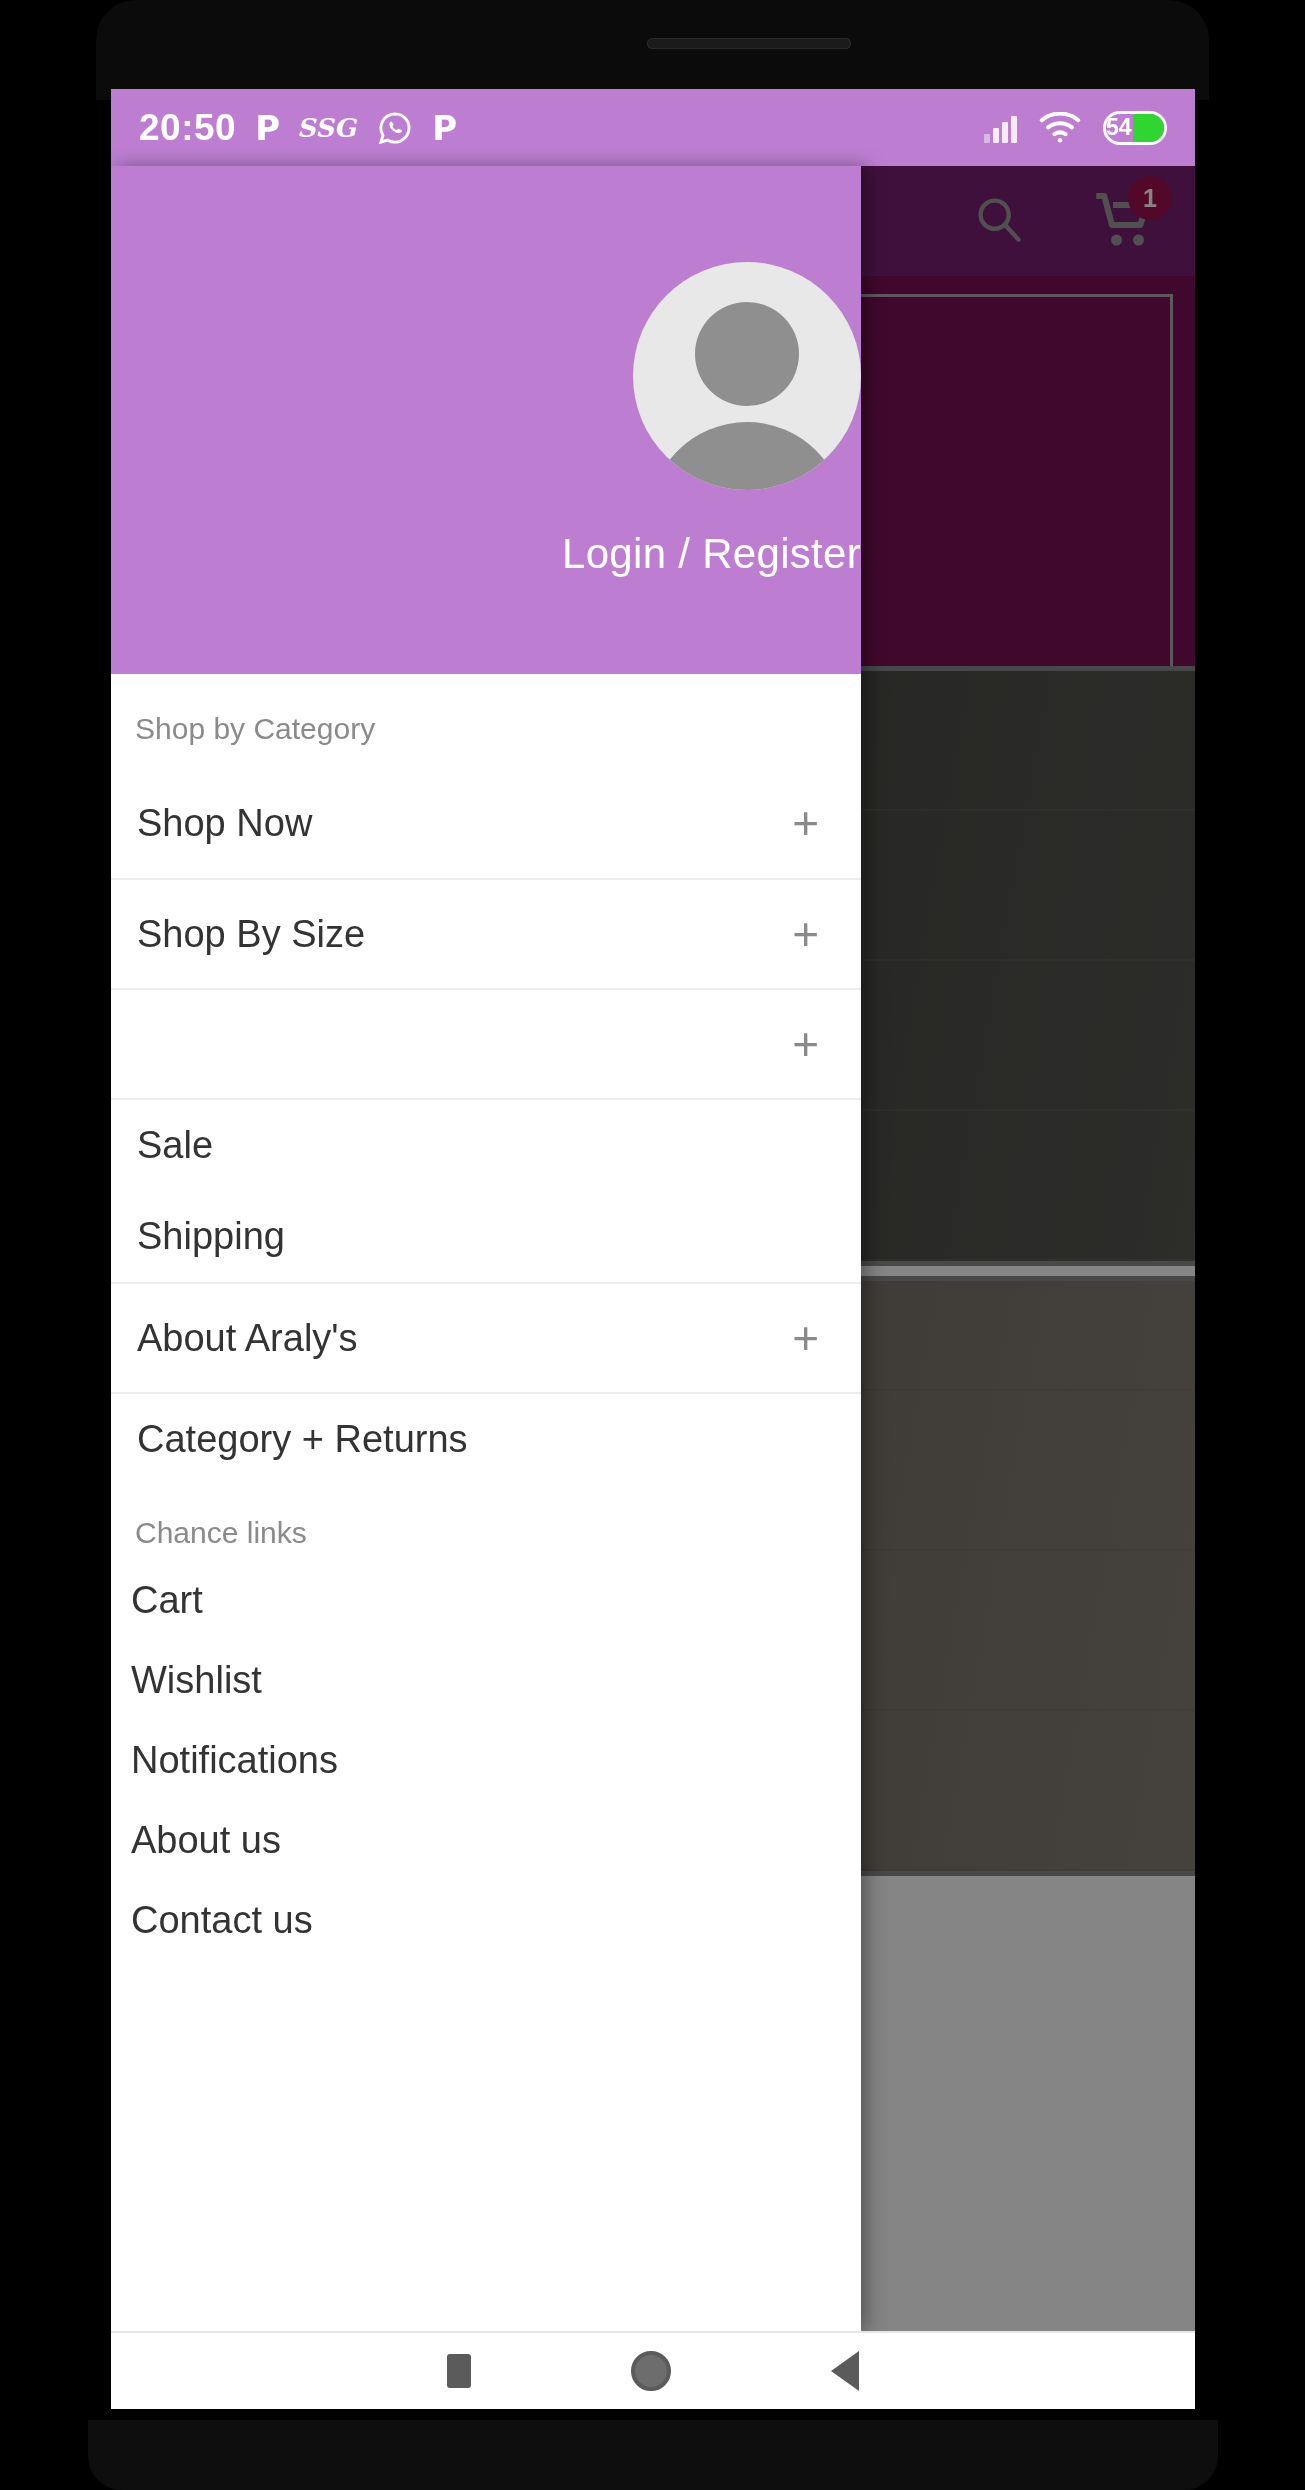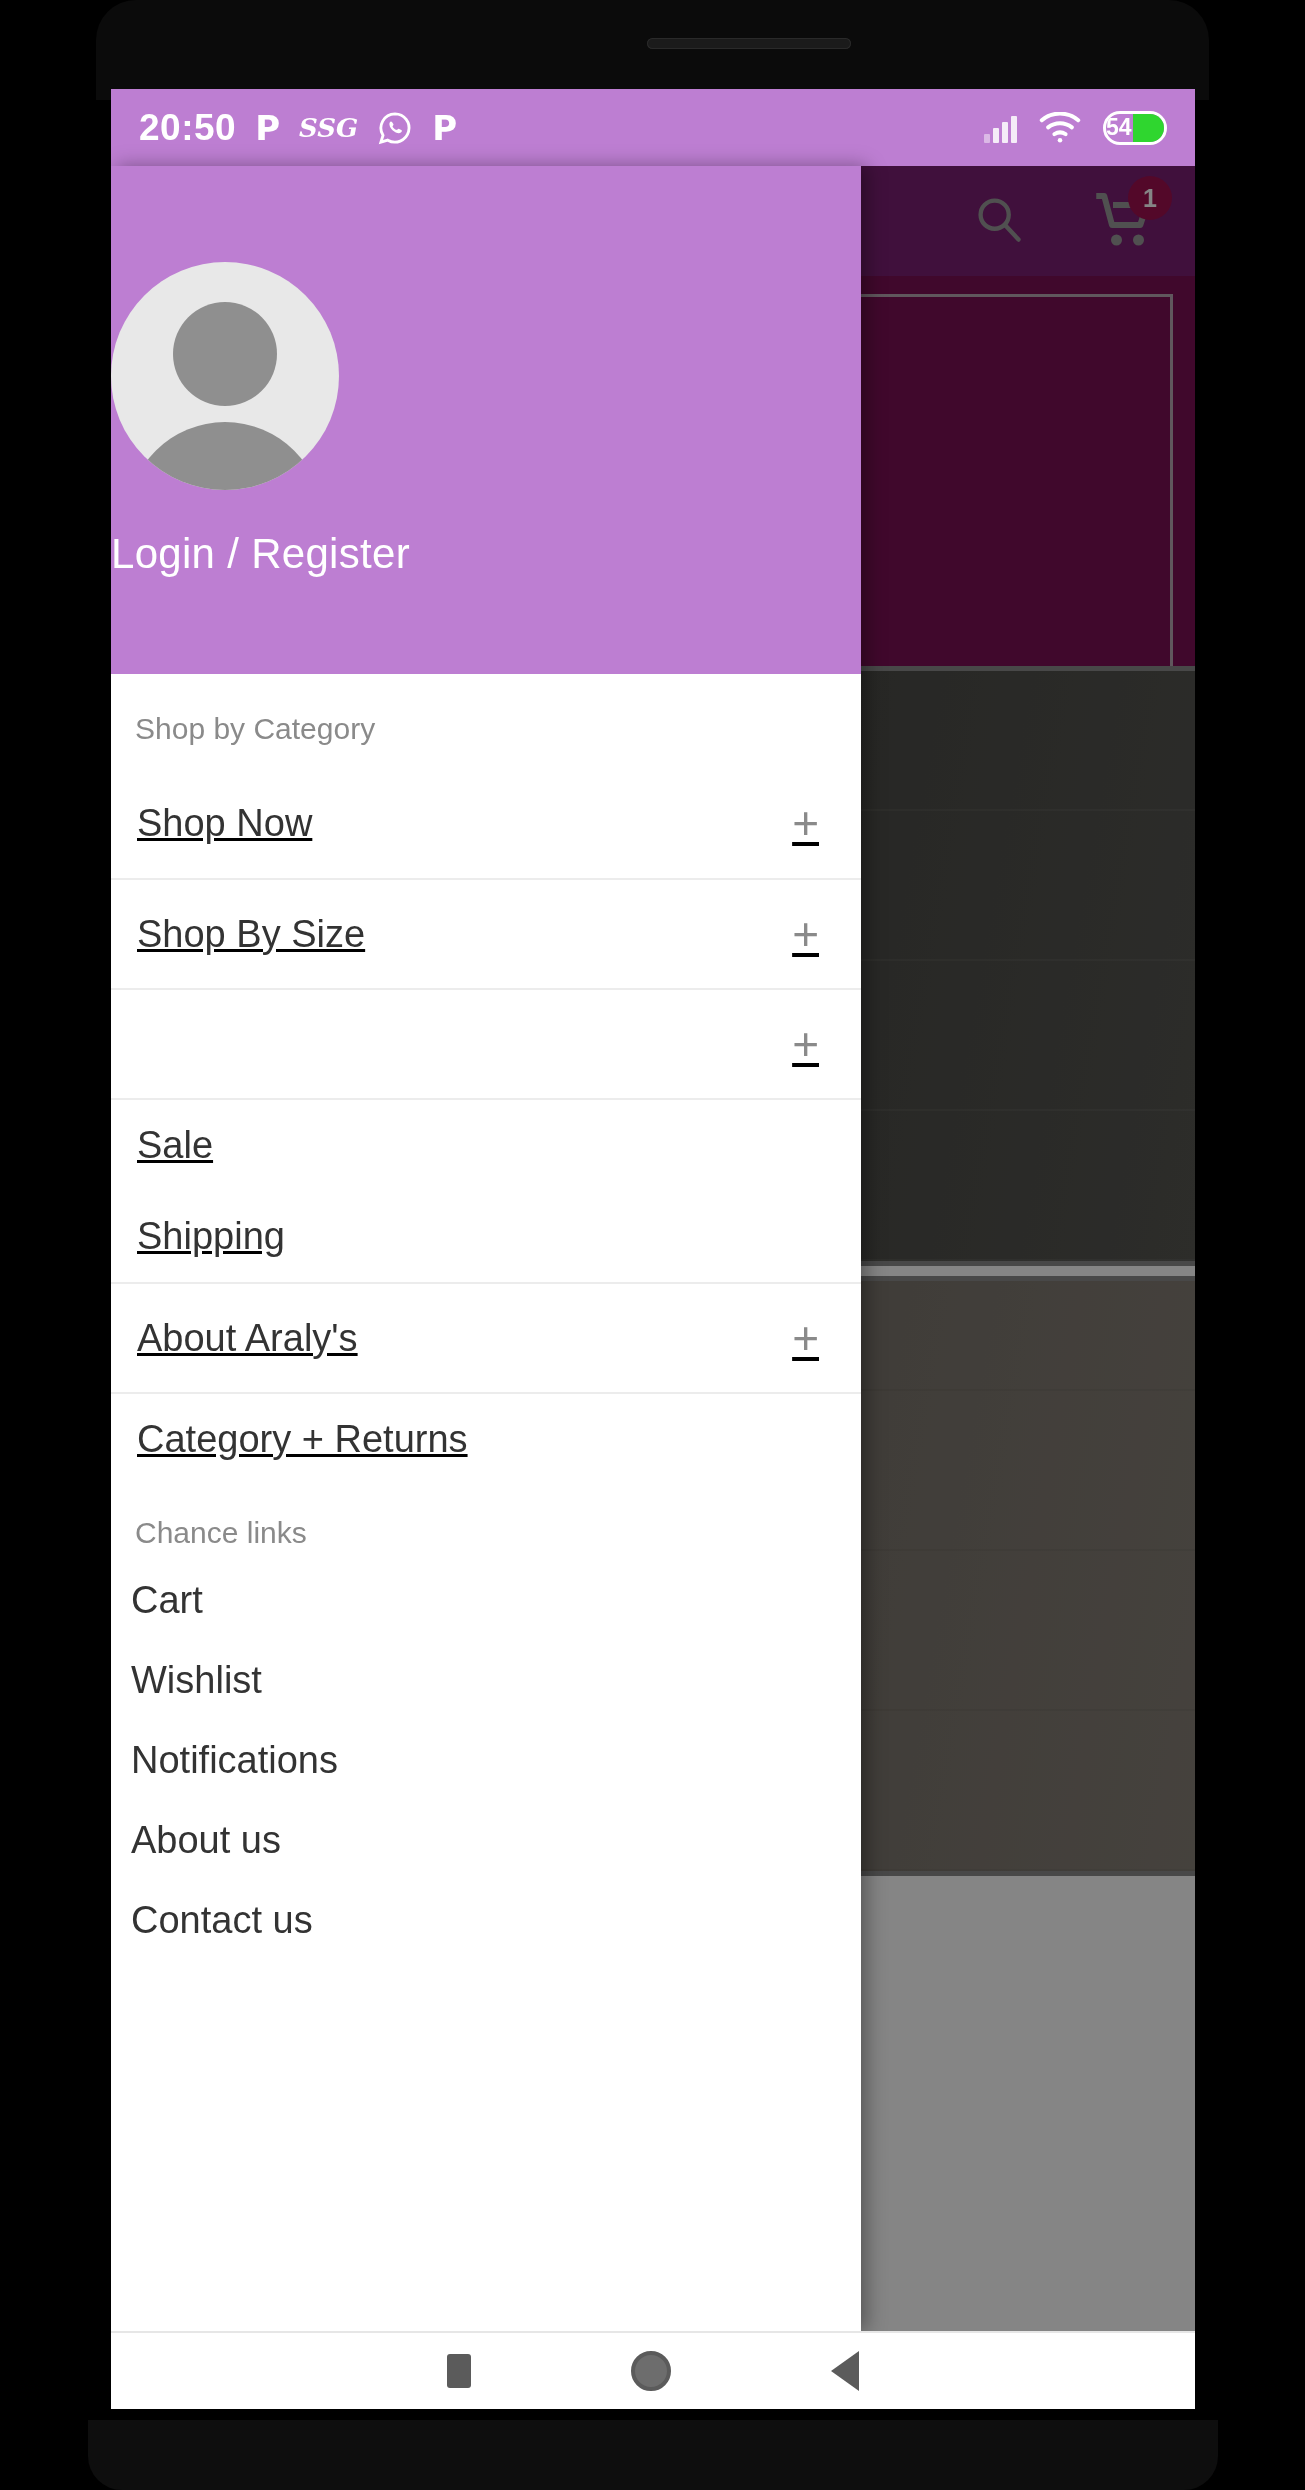--- a/index.html
+++ b/index.html
@@ -255,21 +255,21 @@
     width: 750px; height: 2165px;
     background: #ffffff;
     box-shadow: 6px 0 18px rgba(0,0,0,.35);
     overflow: hidden;
   }
   #drawer-header {
     position: relative;
     height: 508px;
     background: #bd7ed2;
     display: flex; flex-direction: column;
-    align-items: flex-start; justify-content: center;
+    align-items: flex-end; justify-content: center;
   }
   .avatar {
     width: 228px; height: 228px; border-radius: 50%;
     background: #e8e8e8;
     position: relative; overflow: hidden;
   }
   .avatar .head {
     position: absolute; left: 50%; top: 40px;
     transform: translateX(-50%);
     width: 104px; height: 104px; border-radius: 50%;
@@ -294,21 +294,20 @@
     font-size: 30px;
     padding: 38px 0 22px 24px;
   }
   .sec-head.quick { padding-top: 32px; padding-bottom: 10px; }
 
   .menu-row {
     display: flex; align-items: center;
     height: 110px;
     padding: 0 42px 0 26px;
     border-top: 2px solid #ececec;
-    text-decoration: underline;
   }
   .menu-row.no-rule { border-top: none; }
   .menu-row .mlabel {
     font-size: 38px;
     color: #333333;
   }
   .menu-row .plus {
     margin-left: auto;
     font-size: 46px;
     color: #8a8a8a;

